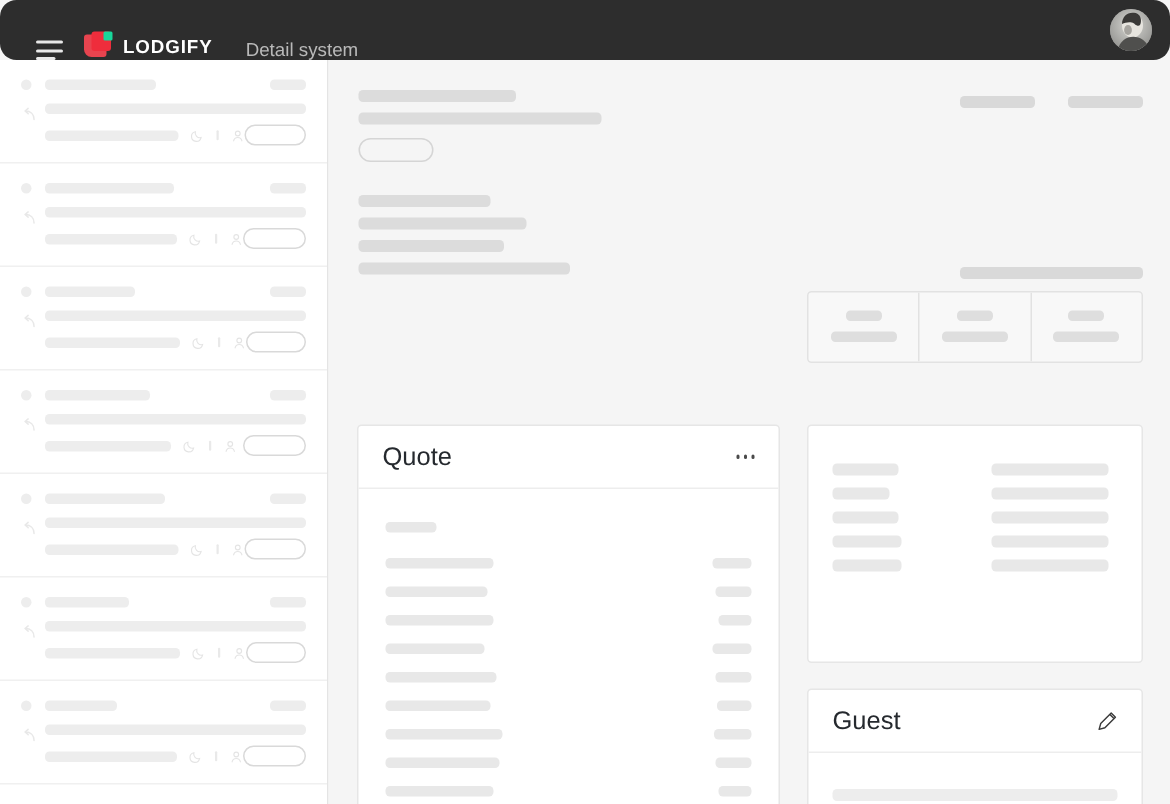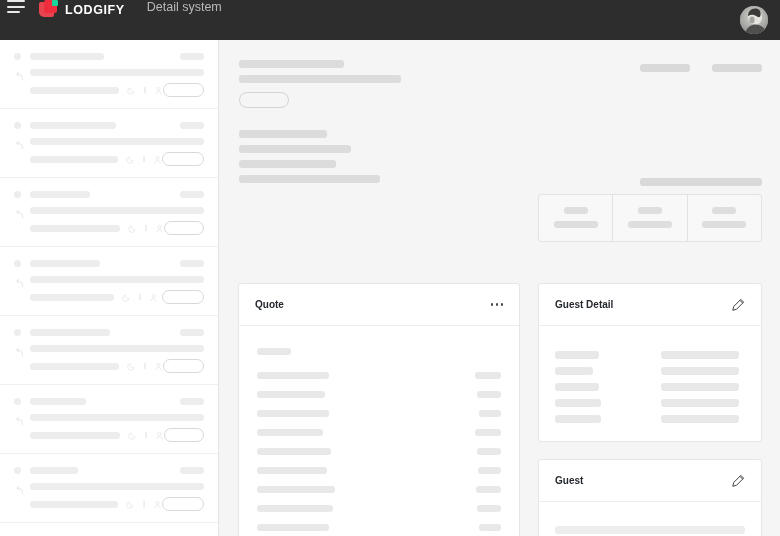--- a/index.html
+++ b/index.html
@@ -9,23 +9,24 @@
     overflow: hidden;
     background: #f5f5f5;
     font-family: "Liberation Sans", sans-serif;
   }
 
   
   .topbar {
     position: absolute; top: 0; left: 0;
     width: 780px; height: 40px;
     background: #2d2d2d;
-    display: flex; align-items: flex-start;
-    padding: 0 7px;
+    display: flex; align-items: flex-end;
+    padding: 0 24px;
     z-index: 20;
+    border-radius: 11px;
   }
   .hamburger {
     width: 18px; height: 13px;
     display: flex; flex-direction: column; justify-content: space-between;
     margin-right: 14px; cursor: pointer;
   }
   .hamburger i { display: block; height: 2px; background: #e8e8e8; border-radius: 1px; }
   .hamburger i:nth-child(1) { width: 18px; }
   .hamburger i:nth-child(2) { width: 18px; }
   .hamburger i:nth-child(3) { width: 13px; }
@@ -148,21 +149,21 @@
   .card {
     position: absolute;
     background: #ffffff;
     border: 1px solid #e6e6e6;
     border-radius: 3px;
   }
   .card-head {
     height: 42px; display: flex; align-items: center;
     padding: 0 16px; border-bottom: 1px solid #ededed;
   }
-  .card-title { font-size: 10px; font-weight: bold; color: #25292e; }
+  .card-title { font-size: 17px; font-weight: normal; color: #25292e; }
   .card-action { margin-left: auto; cursor: pointer; display: flex; align-items: center; }
   .dots { display: flex; gap: 2.5px; }
   .dots i { width: 2.5px; height: 2.5px; border-radius: 50%; background: #4a4a4a; display: block; }
 
   #quote-card { left: 19px; top: 243px; width: 282px; height: 310px; }
   .quote-body { padding: 22px 18px 0 18px; position: relative; }
   .q-label { width: 34px; height: 7px; background: #e8e8e8; border-radius: 3px; margin-bottom: 17px; }
   .q-row { display: flex; align-items: center; margin-bottom: 12px; }
   .q-l { height: 7px; background: #e8e8e8; border-radius: 3px; }
   .q-r { height: 7px; background: #e8e8e8; border-radius: 3px; margin-left: auto; }
@@ -512,29 +513,20 @@
           <div class="q-row">
             <div class="q-l" style="width:72px"></div>
             <div class="q-r" style="width:22px"></div>
           </div>
         </div>
     </div>
 
   </div>
 
   <div class="card" id="guest-card">
-    <div class="card-head">
-      <span class="card-title">Guest Detail</span>
-      <span class="card-action">
-        <svg width="14" height="14" viewBox="0 0 16 16">
-          <path d="M11.2 1.6l3.2 3.2-8 8L2 14l1.2-4.4z" fill="none" stroke="#3a3a3a" stroke-width="1.1" stroke-linejoin="round"></path>
-          <path d="M10.2 2.7l3.1 3.1" stroke="#3a3a3a" stroke-width="1.1"></path>
-        </svg>
-      </span>
-    </div>
     <div class="guest-body">
       <div class="guest-col" id="guest-left">
           <div class="guest-bar" style="width:44px"></div>
           <div class="guest-bar" style="width:38px"></div>
           <div class="guest-bar" style="width:44px"></div>
           <div class="guest-bar" style="width:46px"></div>
           <div class="guest-bar" style="width:46px"></div>
         </div>
       <div class="guest-col" id="guest-right">
           <div class="guest-bar" style="width:78px"></div>

